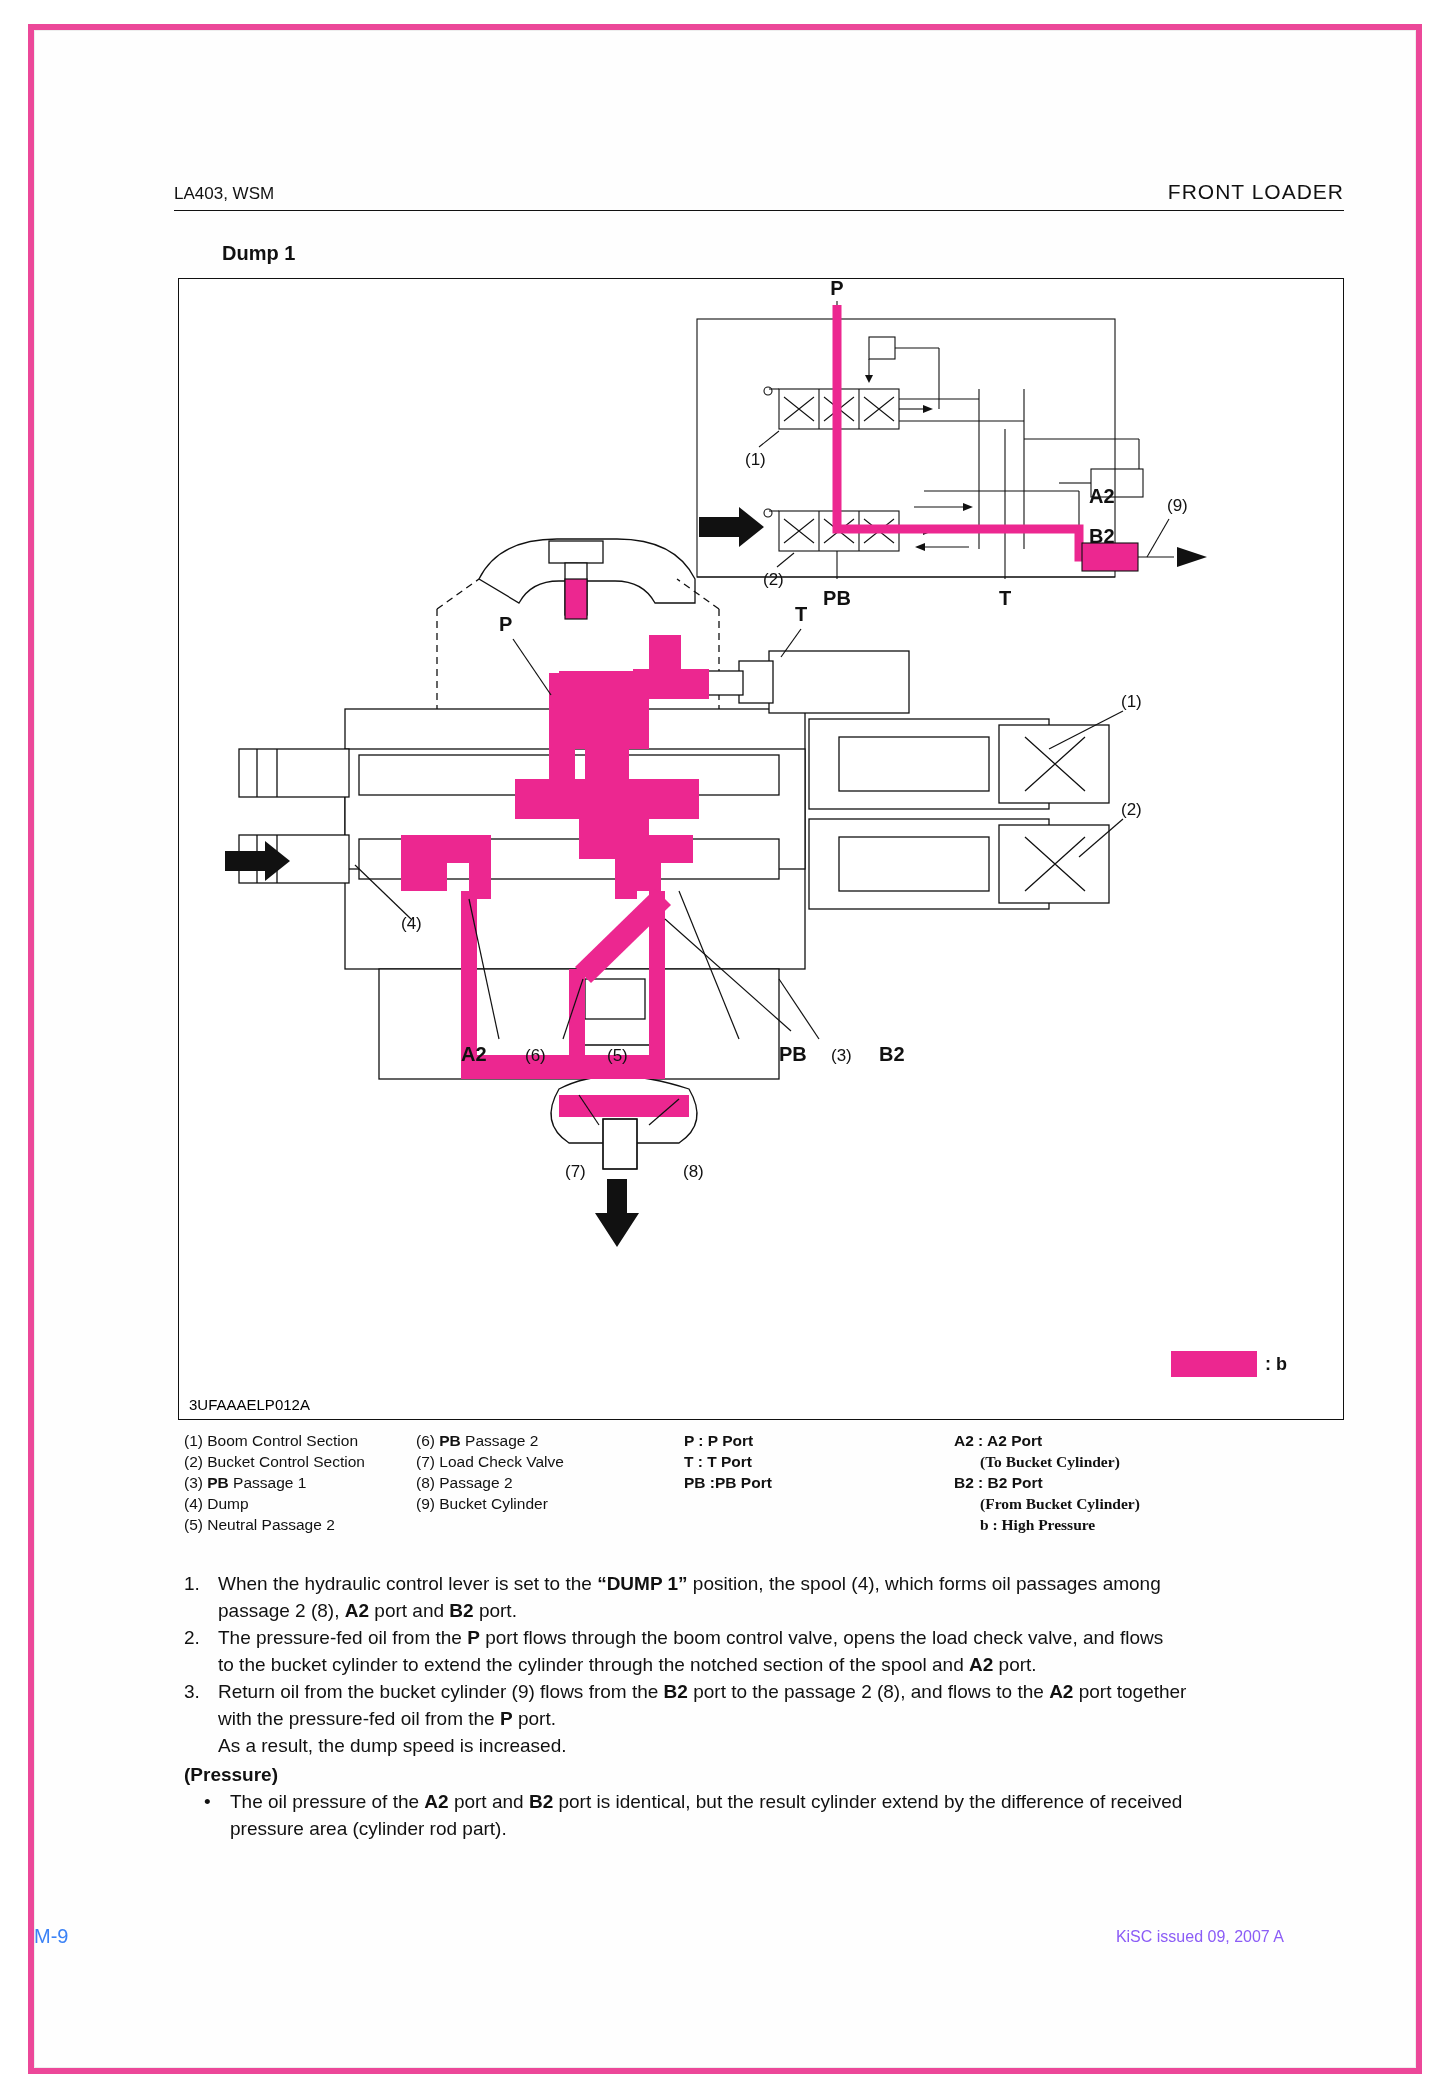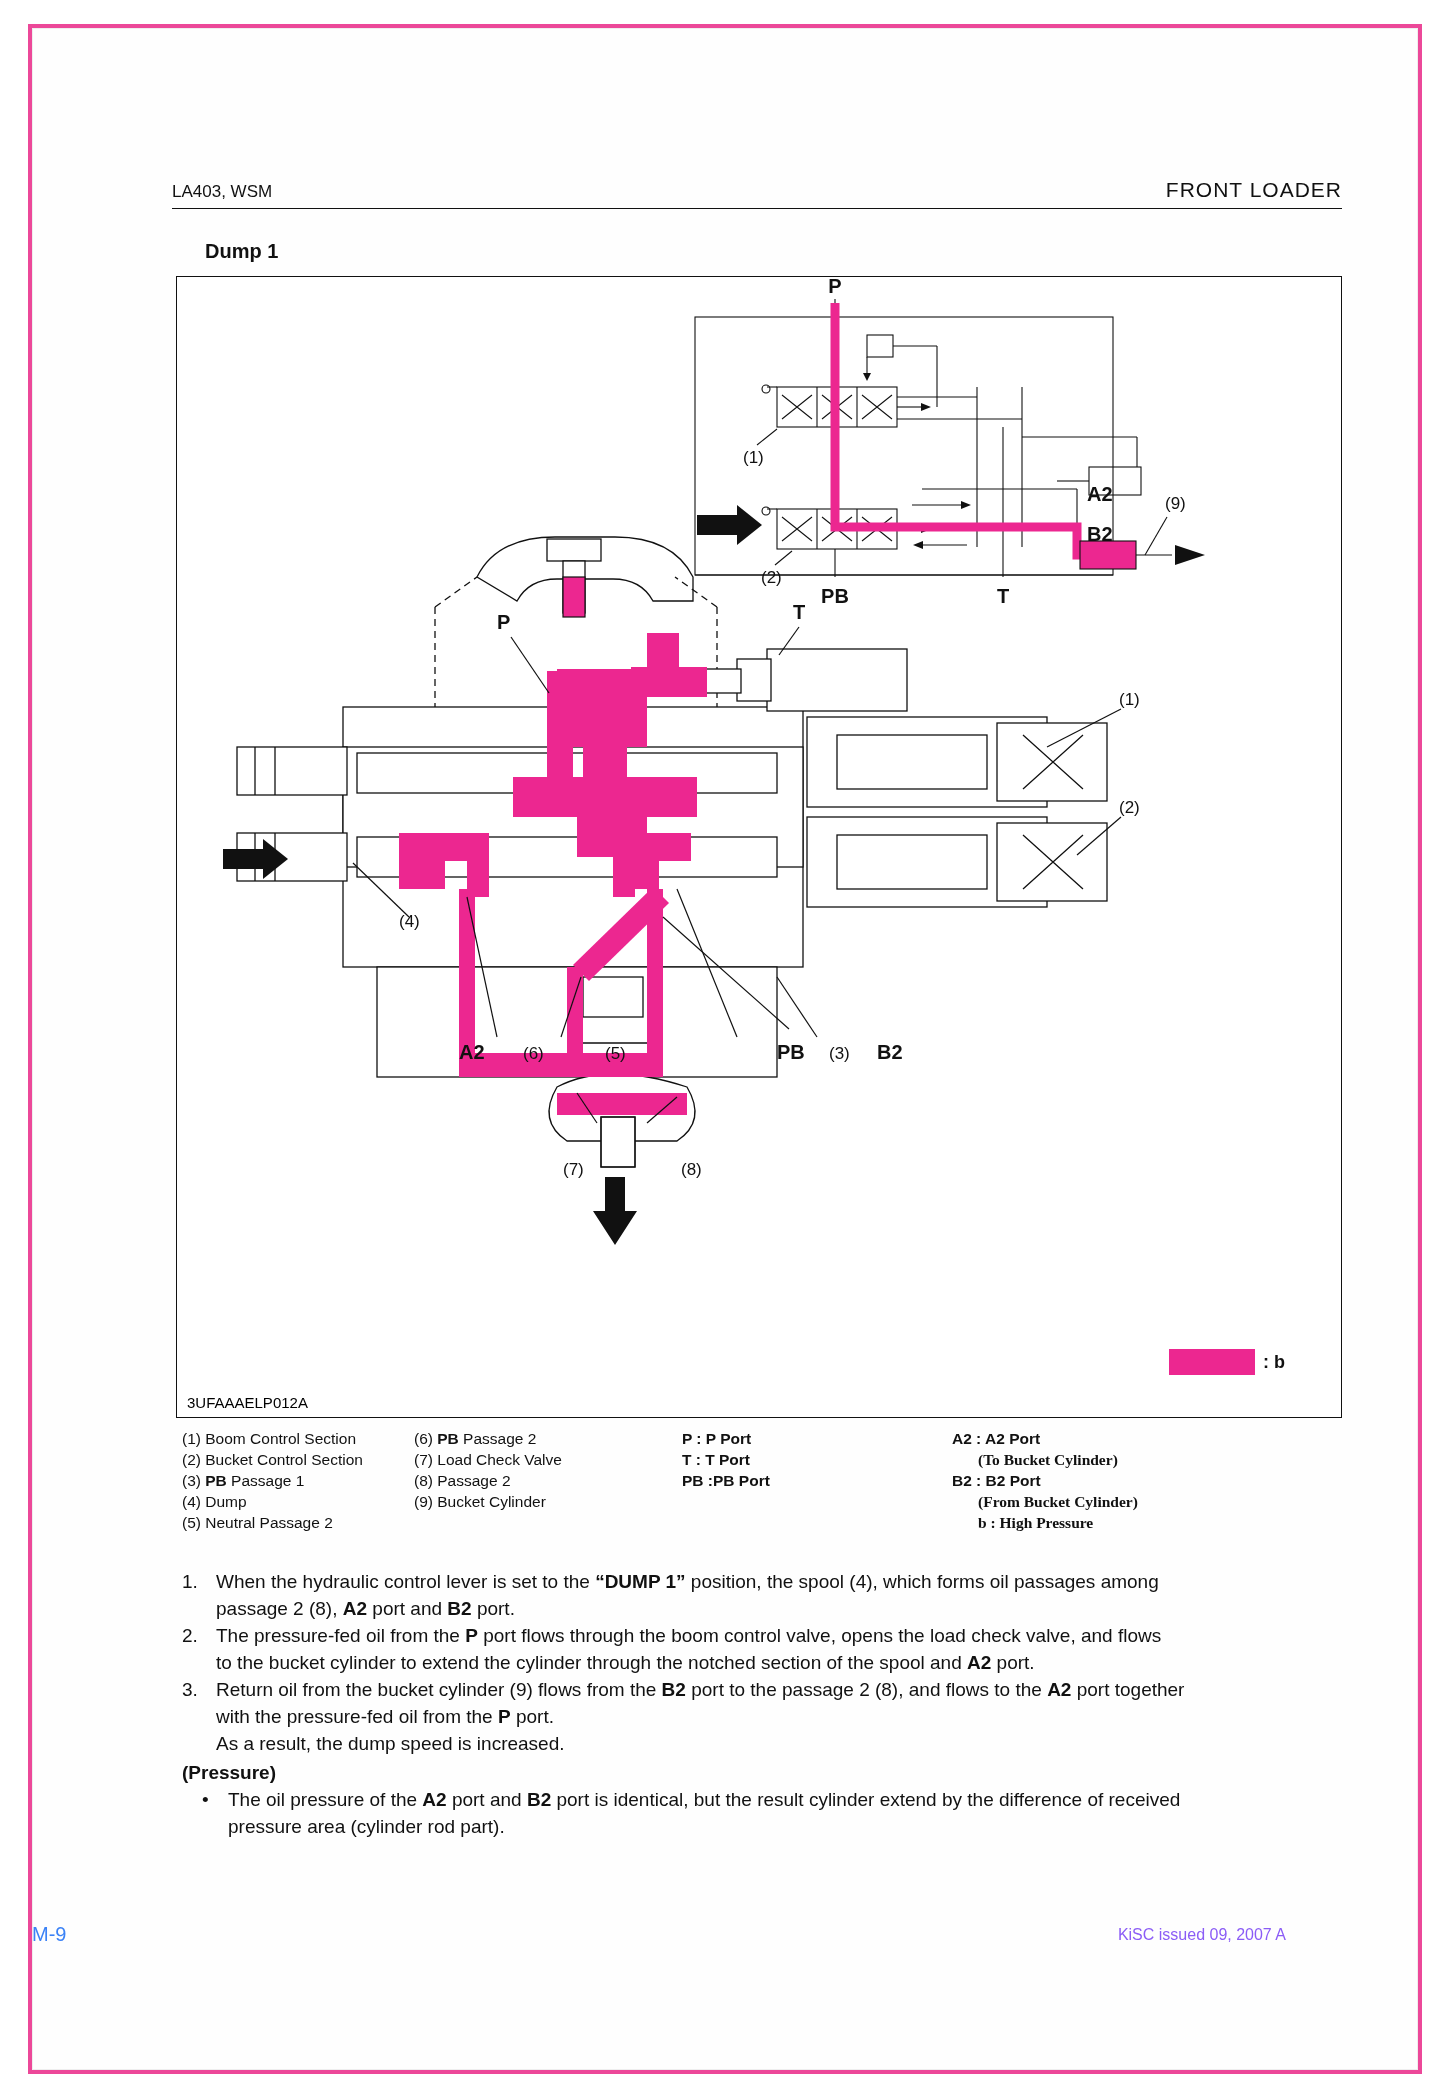--- a/index.html
+++ b/index.html
@@ -9,34 +9,34 @@
     width:1450px;height:2100px;
     margin:0 auto;
     background:#ffffff;
     box-sizing:border-box;
     overflow:hidden;
   }
   .sheet{
     position:absolute;
     left:28px;top:24px;right:28px;bottom:26px;
     background:#fefefe;
-    border:4px solid #ec4899;
+    border:6px solid #ec4899;
     box-shadow:0 0 0 1px #eee inset;
   }
   
   .hdr{
     position:absolute;left:140px;top:150px;width:1170px;
     display:flex;justify-content:space-between;align-items:flex-end;
     font-size:17px;color:#111;
     padding-bottom:6px;
     border-bottom:1.5px solid #111;
   }
   .hdr .right{font-size:21px;letter-spacing:1px;}
   .sectitle{
-    position:absolute;left:173px;top:212px;
+    position:absolute;left:188px;top:212px;
     font-size:20px;font-weight:bold;color:#111;
   }
   
   .figbox{
     position:absolute;left:144px;top:248px;width:1164px;height:1140px;
     border:1.5px solid #111;background:#fff;
   }
   .figcode{
     position:absolute;left:10px;bottom:6px;
     font-size:15px;color:#000000;

